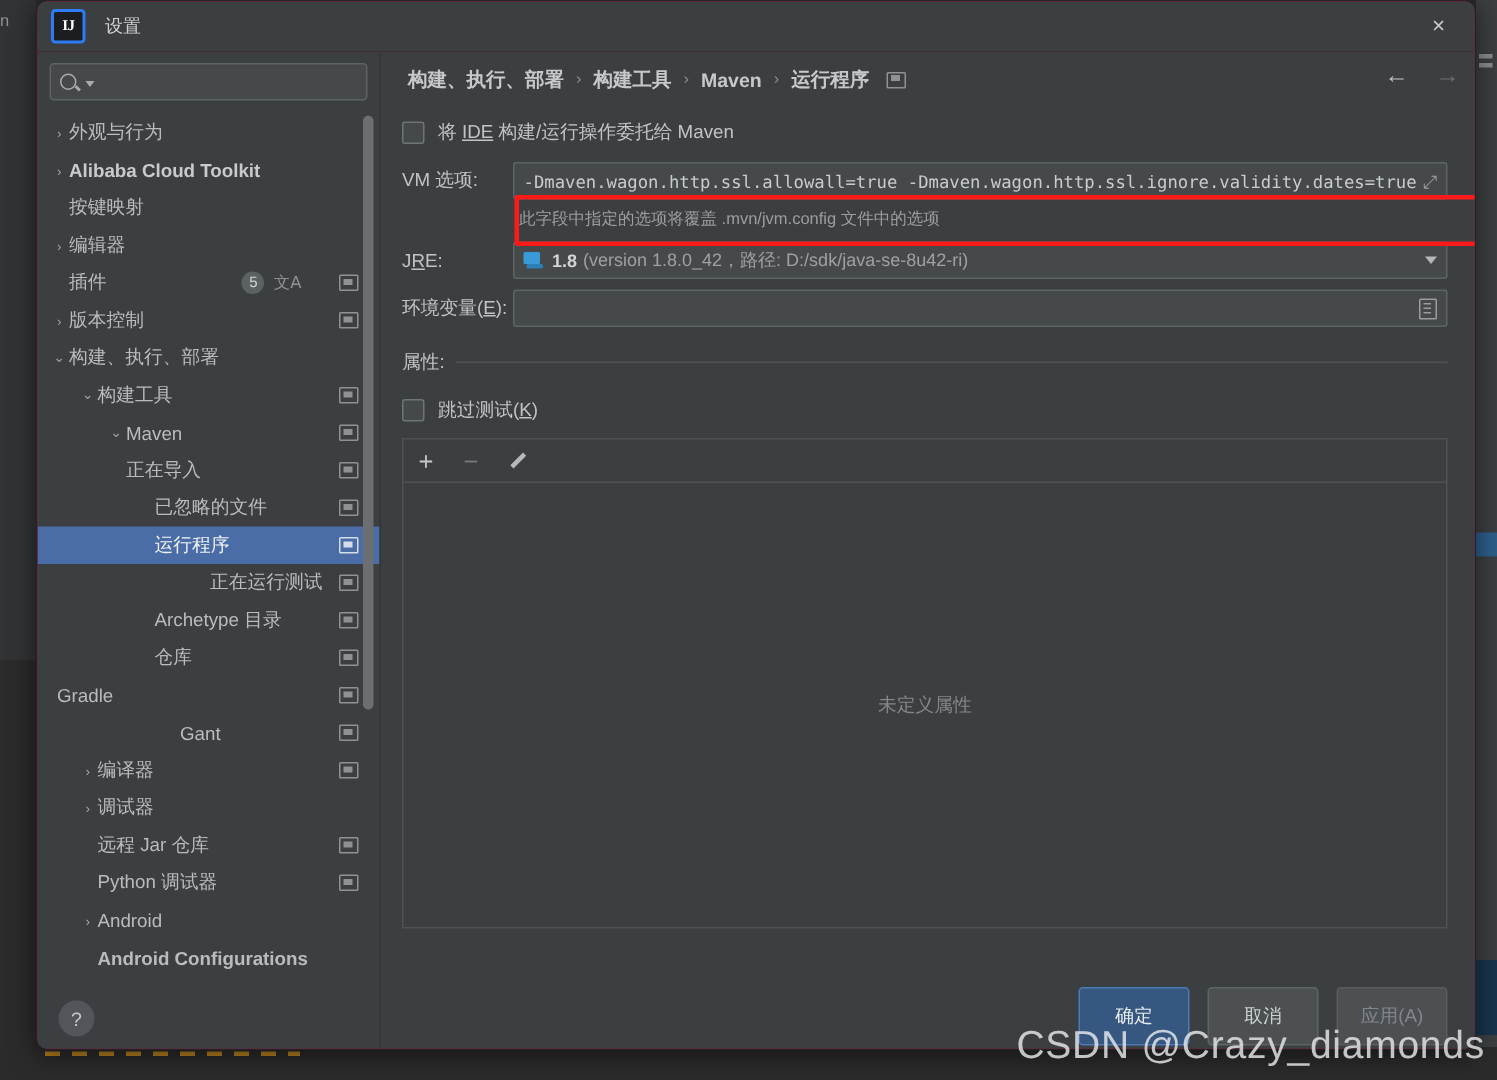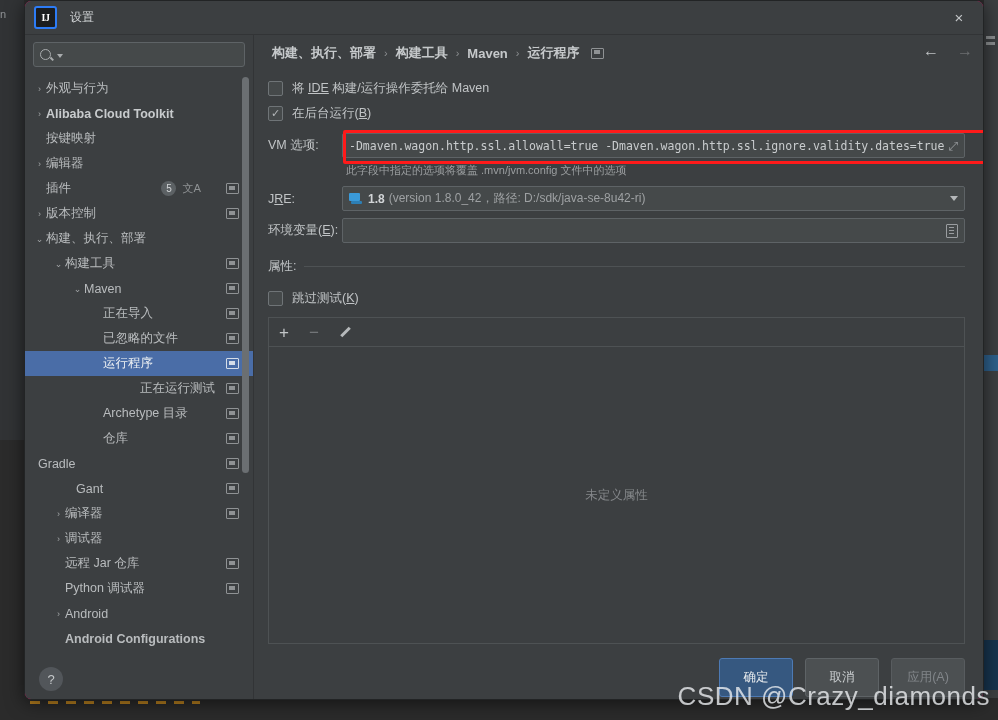--- a/index.html
+++ b/index.html
@@ -587,21 +587,21 @@
               <span class="lbl">构建工具</span>
               <span class="spacer"></span>
               <span class="side-icon"></span>
             </div>
             <div class="tree-row" style="padding-left: 46px;">
               <span class="arrow">⌄</span>
               <span class="lbl">Maven</span>
               <span class="spacer"></span>
               <span class="side-icon"></span>
             </div>
-            <div class="tree-row" style="padding-left: 65px; justify-content: center;">
+            <div class="tree-row" style="padding-left: 46px; justify-content: center;">
               <span class="arrow none">›</span>
               <span class="lbl">正在导入</span>
               <span class="spacer"></span>
               <span class="side-icon"></span>
             </div>
             <div class="tree-row" style="padding-left: 65px;">
               <span class="arrow none">›</span>
               <span class="lbl">已忽略的文件</span>
               <span class="spacer"></span>
               <span class="side-icon"></span>
@@ -629,21 +629,21 @@
               <span class="lbl">仓库</span>
               <span class="spacer"></span>
               <span class="side-icon"></span>
             </div>
             <div class="tree-row" style="">
               <span class="arrow none">›</span>
               <span class="lbl">Gradle</span>
               <span class="spacer"></span>
               <span class="side-icon"></span>
             </div>
-            <div class="tree-row" style="padding-left: 38px;">
+            <div class="tree-row" style="padding-left: 38px; margin-left: 44px;">
               <span class="arrow none">›</span>
               <span class="lbl">Gant</span>
               <span class="spacer"></span>
               <span class="side-icon"></span>
             </div>
             <div class="tree-row" style="padding-left: 27px;">
               <span class="arrow">›</span>
               <span class="lbl">编译器</span>
               <span class="spacer"></span>
               <span class="side-icon"></span>
@@ -705,24 +705,20 @@
           </div>
         </div>
 
         <div class="content">
 
           <div class="chk-row">
             <span class="chkbox" id="chk-delegate"></span>
             <span><span>将 </span><span class="u">IDE</span><span> 构建/运行操作委托给 Maven</span></span>
           </div>
 
-          <div class="chk-row">
-            <span class="chkbox checked" id="chk-background"></span>
-            <span><span>在后台运行(</span><span class="u">B</span><span>)</span></span>
-          </div>
 
           <div class="field-row">
             <span class="field-label"><span>VM 选项</span><span>:</span></span>
             <div class="field-input">
               <span class="vm-value">-Dmaven.wagon.http.ssl.allowall=true  -Dmaven.wagon.http.ssl.ignore.validity.dates=true</span>
               <span class="expand-icon">⤢</span>
             </div>
           </div>
 
           <div class="hint-row">此字段中指定的选项将覆盖 .mvn/jvm.config 文件中的选项</div>

